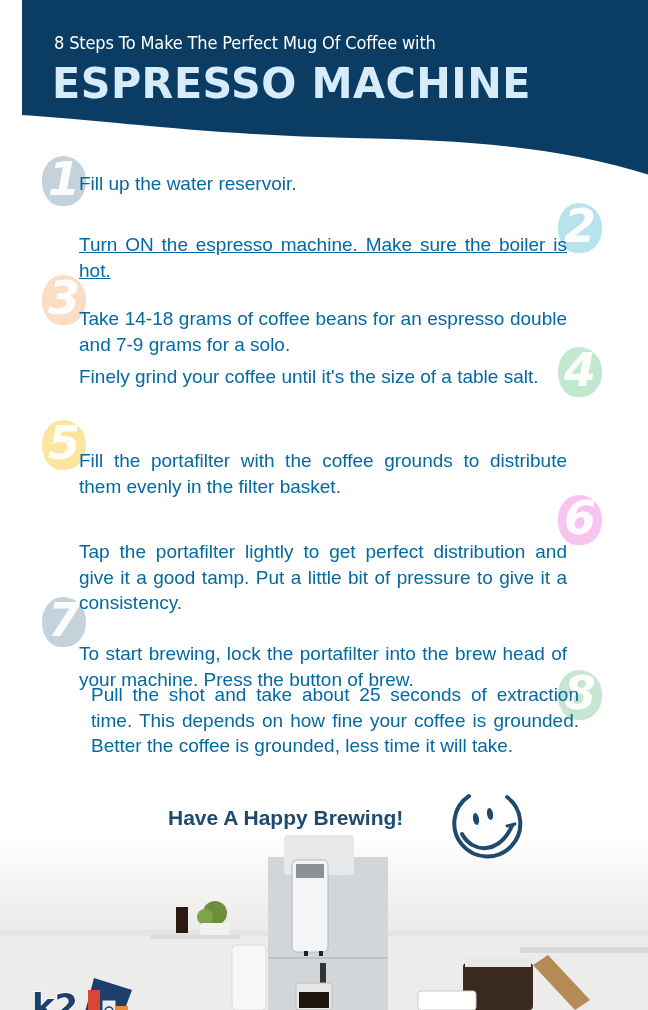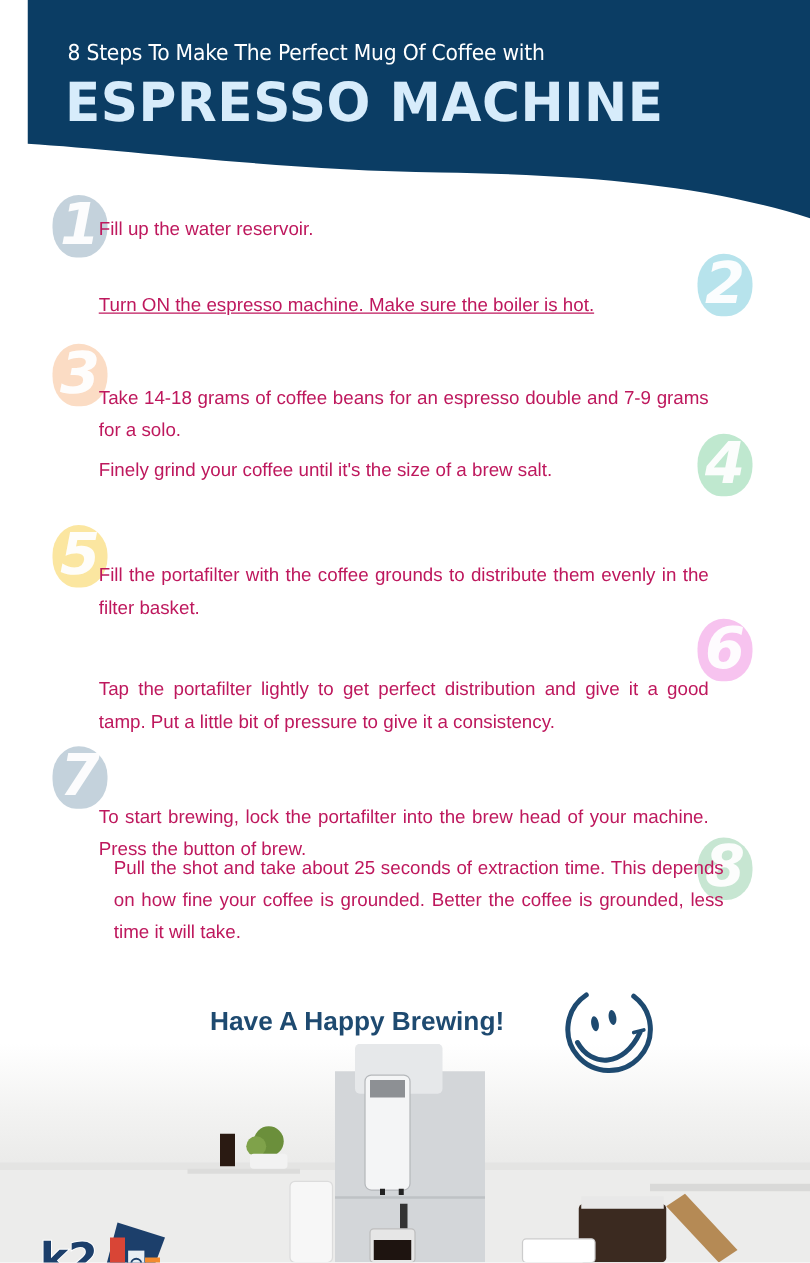--- a/index.html
+++ b/index.html
@@ -4,21 +4,21 @@
 <style>
   html, body { margin:0; padding:0; }
   body { width:648px; height:1010px; position:relative; overflow:hidden; background:#ffffff; font-family:"Liberation Sans", sans-serif; }
   .header { position:absolute; left:0; top:0; width:542px; height:200px;margin-left:22px; }
   .header svg { position:absolute; left:0; top:0; }
   .subtitle { position:absolute; left:32px; top:33px; font-family:"DejaVu Sans", sans-serif; font-size:17.5px; color:#ffffff; letter-spacing:-0.2px; transform:scaleX(0.93); transform-origin:left; white-space:nowrap; }
   .title { position:absolute; left:30px; top:58px; font-family:"DejaVu Sans", sans-serif; font-weight:bold; font-size:43px; color:#d7ecfb; letter-spacing:0.5px; transform:scaleX(0.96); transform-origin:left; white-space:nowrap; }
   .step-badge { position:absolute; width:44px; height:50px; }
   .step-badge .blob { position:absolute; left:0; top:0; width:44px; height:50px; border-radius:50% 55% 50% 45% / 50% 50% 50% 50%; }
   .step-badge .num { position:absolute; left:0; top:-4px; width:44px; text-align:center; font-family:"DejaVu Sans", sans-serif; font-weight:bold; font-size:46px; color:#ffffff; opacity:0.95; font-style:italic; }
-  .step-text { position:absolute; left:79px; width:488px; font-size:15px; line-height:25.5px; color:#be185d; text-align:justify; }
+  .step-text { position:absolute; left:79px; width:488px; font-size:19px; line-height:25.5px; color:#0369a1; text-align:justify; }
   .closing { position:absolute; left:168px; top:806px; font-size:21px; font-weight:bold; color:#1e4a70; }
   .smiley { position:absolute; left:449px; top:788px; }
   .photo { position:absolute; left:0; top:835px; width:648px; height:175px; background:linear-gradient(180deg,#ffffff 0%, #f3f3f2 30%, #e9e9e8 60%, #dcdcdb 100%); overflow:hidden; }
   .logo { position:absolute; left:32px; top:976px; width:100px; height:62px; }
   .logo-text { position:absolute; left:6px; top:45px; font-size:12px; font-weight:bold; letter-spacing:2.4px; color:#14532d; }
 </style>
 </head>
 <body>
 
 <div class="header">
@@ -58,21 +58,21 @@
   <div class="num">7</div>
 </div>
 <div class="step-badge" style="left:558px;top:670px;">
   <div class="blob" style="background:#c7e6d2;"></div>
   <div class="num">8</div>
 </div>
 
 <div class="step-text" style="top:171px;">Fill up the water reservoir.</div>
 <div class="step-text" style="top:232px;text-decoration:underline;">Turn ON the espresso machine. Make sure the boiler is hot.</div>
 <div class="step-text" style="top:306px;">Take 14-18 grams of coffee beans for an espresso double and 7-9 grams for a solo.</div>
-<div class="step-text" style="top:364px;">Finely grind your coffee until it's the size of a brew salt.</div>
+<div class="step-text" style="top:364px;">Finely grind your coffee until it's the size of a table salt.</div>
 <div class="step-text" style="top:448px;">Fill the portafilter with the coffee grounds to distribute them evenly in the filter basket.</div>
 <div class="step-text" style="top:510px;margin-top:29px;">Tap the portafilter lightly to get perfect distribution and give it a good tamp. Put a little bit of pressure to give it a consistency.</div>
 <div class="step-text" style="top:641px;">To start brewing, lock the portafilter into the brew head of your machine. Press the button of brew.</div>
 <div class="step-text" style="top:682px;margin-left:12px;">Pull the shot and take about 25 seconds of extraction time. This depends on how fine your coffee is grounded. Better the coffee is grounded, less time it will take.</div>
 
 <div class="photo">
   <svg width="648" height="175" viewBox="0 0 648 175">
 
     <rect x="0" y="95" width="648" height="6" fill="#e4e4e3"></rect>
     <rect x="0" y="101" width="648" height="74" fill="#ececeb"></rect>

